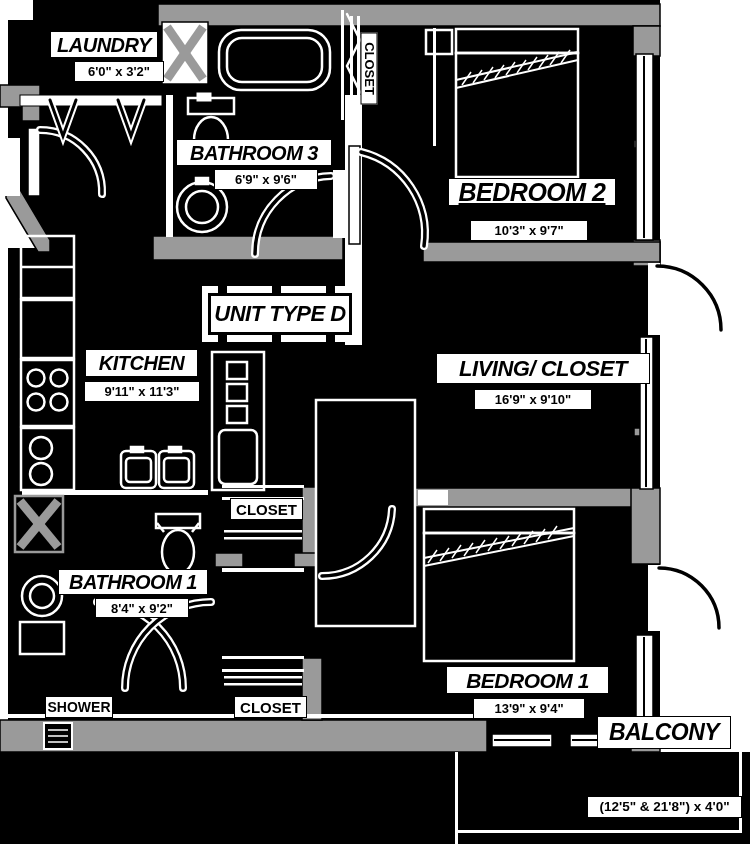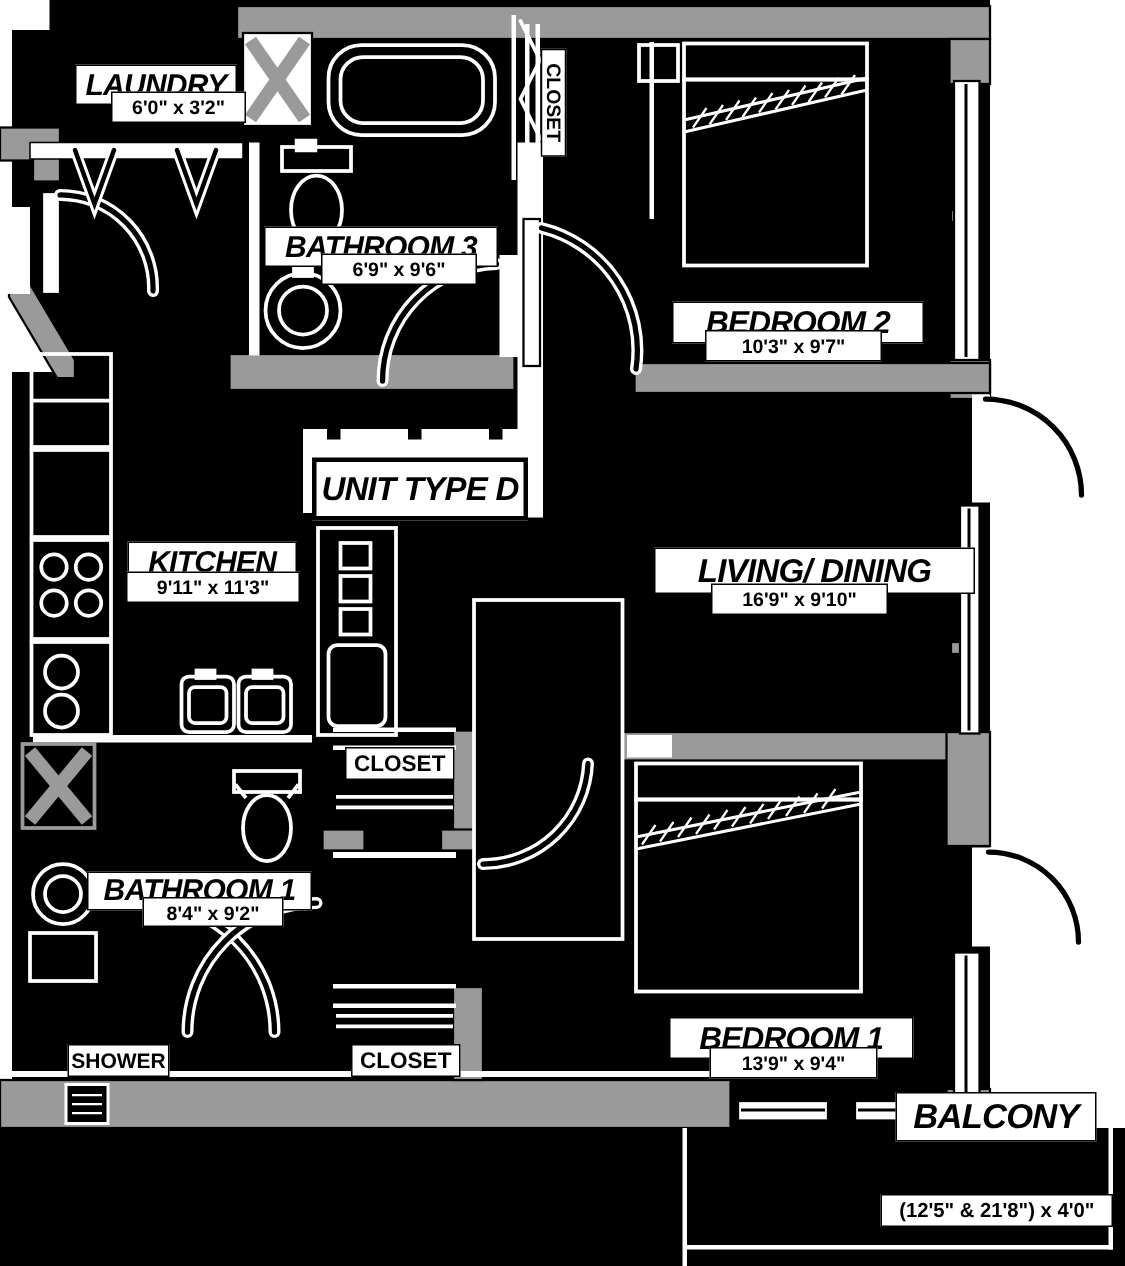--- a/index.html
+++ b/index.html
@@ -2,21 +2,21 @@
 <html><head>
 <meta charset="utf-8">
 <style>
   html,body{margin:0;padding:0;background:#ffffff;}
   #plan{position:relative;width:750px;height:844px;background:#ffffff;overflow:hidden;
         font-family:"Liberation Sans",sans-serif;}
   #plan svg{position:absolute;left:0;top:0;}
   .lbl{position:absolute;background:#fff;color:#000;font-weight:bold;line-height:1;
        display:flex;align-items:center;justify-content:center;white-space:nowrap;
        box-sizing:border-box;z-index:5;}
-  .name{font-style:italic;border:1.5px solid #000;letter-spacing:-0.5px;margin-top:12px;}
+  .name{font-style:italic;border:1.5px solid #000;letter-spacing:-0.5px;}
   .dim{border:1px solid #000;font-size:13px;}
   .small{border:1px solid #000;font-style:normal;}
   .title-box{border:3px solid #000;}
   .vert{transform:rotate(90deg);}
 </style>
 </head>
 <body>
 
 <div id="plan">
 
@@ -260,29 +260,29 @@
 </svg>
 
 <div class="lbl name" style="left:50px;top:31px;width:108px;height:27px;font-size:20px;">LAUNDRY</div>
 <div class="lbl dim" style="left:74px;top:61px;width:90px;height:21px;">6'0" x 3'2"</div>
 
 <div class="lbl small vert" style="left:333px;top:60px;width:72px;height:17px;font-size:13px;">CLOSET</div>
 
 <div class="lbl name" style="left:176px;top:139px;width:156px;height:27px;font-size:20px;">BATHROOM 3</div>
 <div class="lbl dim" style="left:214px;top:169px;width:104px;height:21px;">6'9" x 9'6"</div>
 
-<div class="lbl name" style="left:448px;top:189px;width:168px;height:28px;font-size:21px;">BEDROOM 2</div>
+<div class="lbl name" style="left:448px;top:178px;width:168px;height:28px;font-size:25px;text-decoration:underline;">BEDROOM 2</div>
 <div class="lbl dim" style="left:470px;top:220px;width:118px;height:21px;">10'3" x 9'7"</div>
 
 <div class="lbl name title-box" style="left:208px;top:293px;width:144px;height:42px;font-size:22px;">UNIT TYPE D</div>
 
 <div class="lbl name" style="left:85px;top:349px;width:113px;height:28px;font-size:20px;">KITCHEN</div>
 <div class="lbl dim" style="left:84px;top:381px;width:116px;height:21px;">9'11" x 11'3"</div>
 
-<div class="lbl name" style="left:436px;top:353px;width:214px;height:31px;font-size:22px;">LIVING/ DINING</div>
+<div class="lbl name" style="left:436px;top:353px;width:214px;height:31px;font-size:22px;">LIVING/ CLOSET</div>
 <div class="lbl dim" style="left:474px;top:389px;width:118px;height:21px;">16'9" x 9'10"</div>
 
 <div class="lbl small" style="left:230px;top:498px;width:73px;height:22px;font-size:15px;">CLOSET</div>
 
 <div class="lbl name" style="left:58px;top:569px;width:150px;height:26px;font-size:20px;">BATHROOM 1</div>
 <div class="lbl dim" style="left:95px;top:598px;width:94px;height:20px;">8'4" x 9'2"</div>
 
 <div class="lbl name" style="left:446px;top:666px;width:163px;height:28px;font-size:21px;">BEDROOM 1</div>
 <div class="lbl dim" style="left:473px;top:698px;width:112px;height:21px;">13'9" x 9'4"</div>
 

